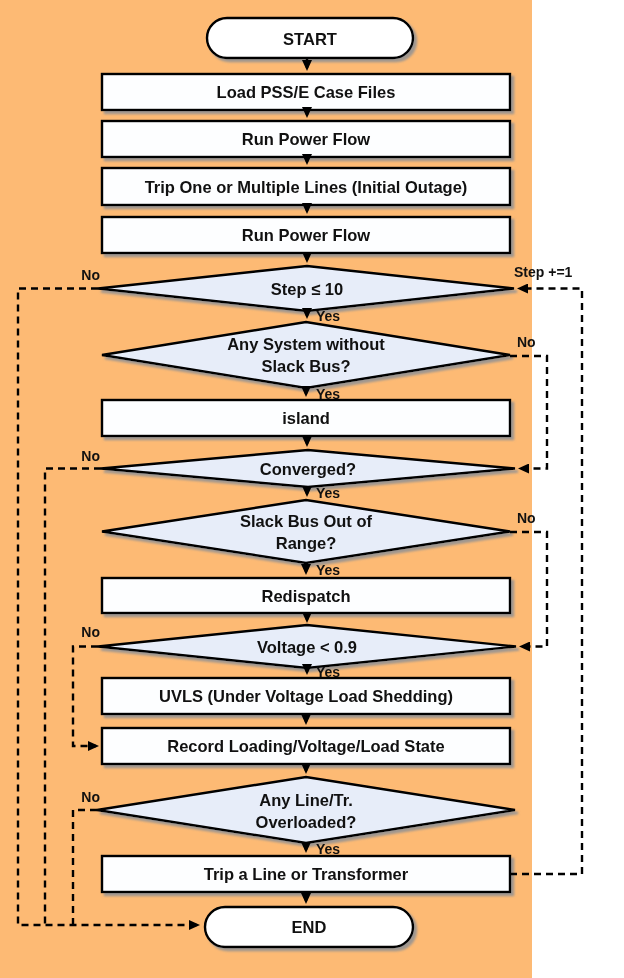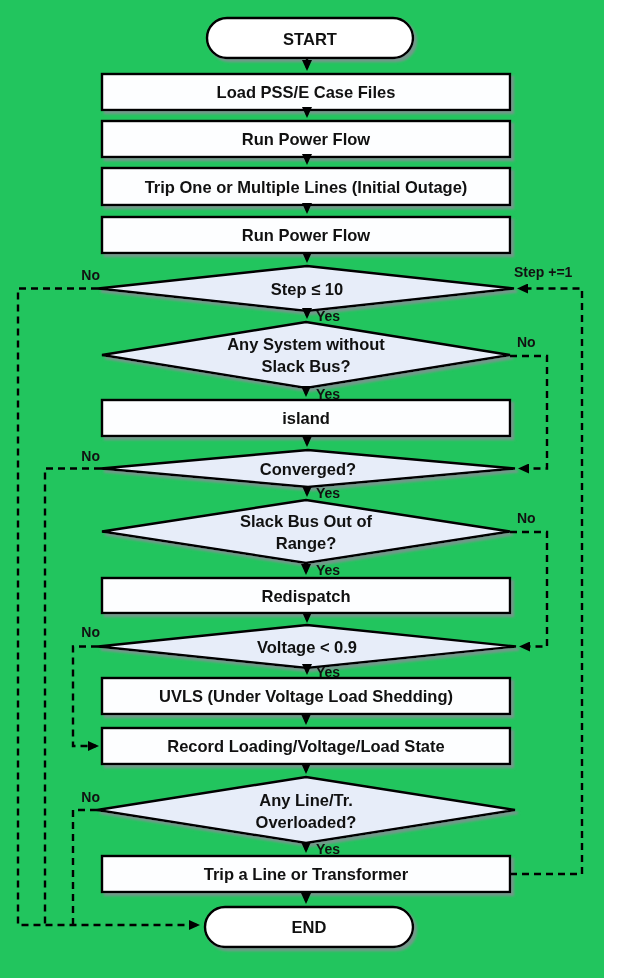--- a/index.html
+++ b/index.html
@@ -5,23 +5,23 @@
   html, body {
     margin: 0;
     padding: 0;
     background: #ffffff;
     width: 624px;
     height: 978px;
     overflow: hidden;
   }
   #stage {
     position: relative;
-    width: 604px;
+    width: 532px;
     height: 978px;
-    background: #22c55e;
+    background: #fdba74;
   }
   svg { display: block; }
   .shape {
     stroke: #000000;
     stroke-width: 2.4;
   }
   .nlabel {
     font-family: "Liberation Sans", "DejaVu Sans", sans-serif;
     font-weight: bold;
     font-size: 16.5px;

